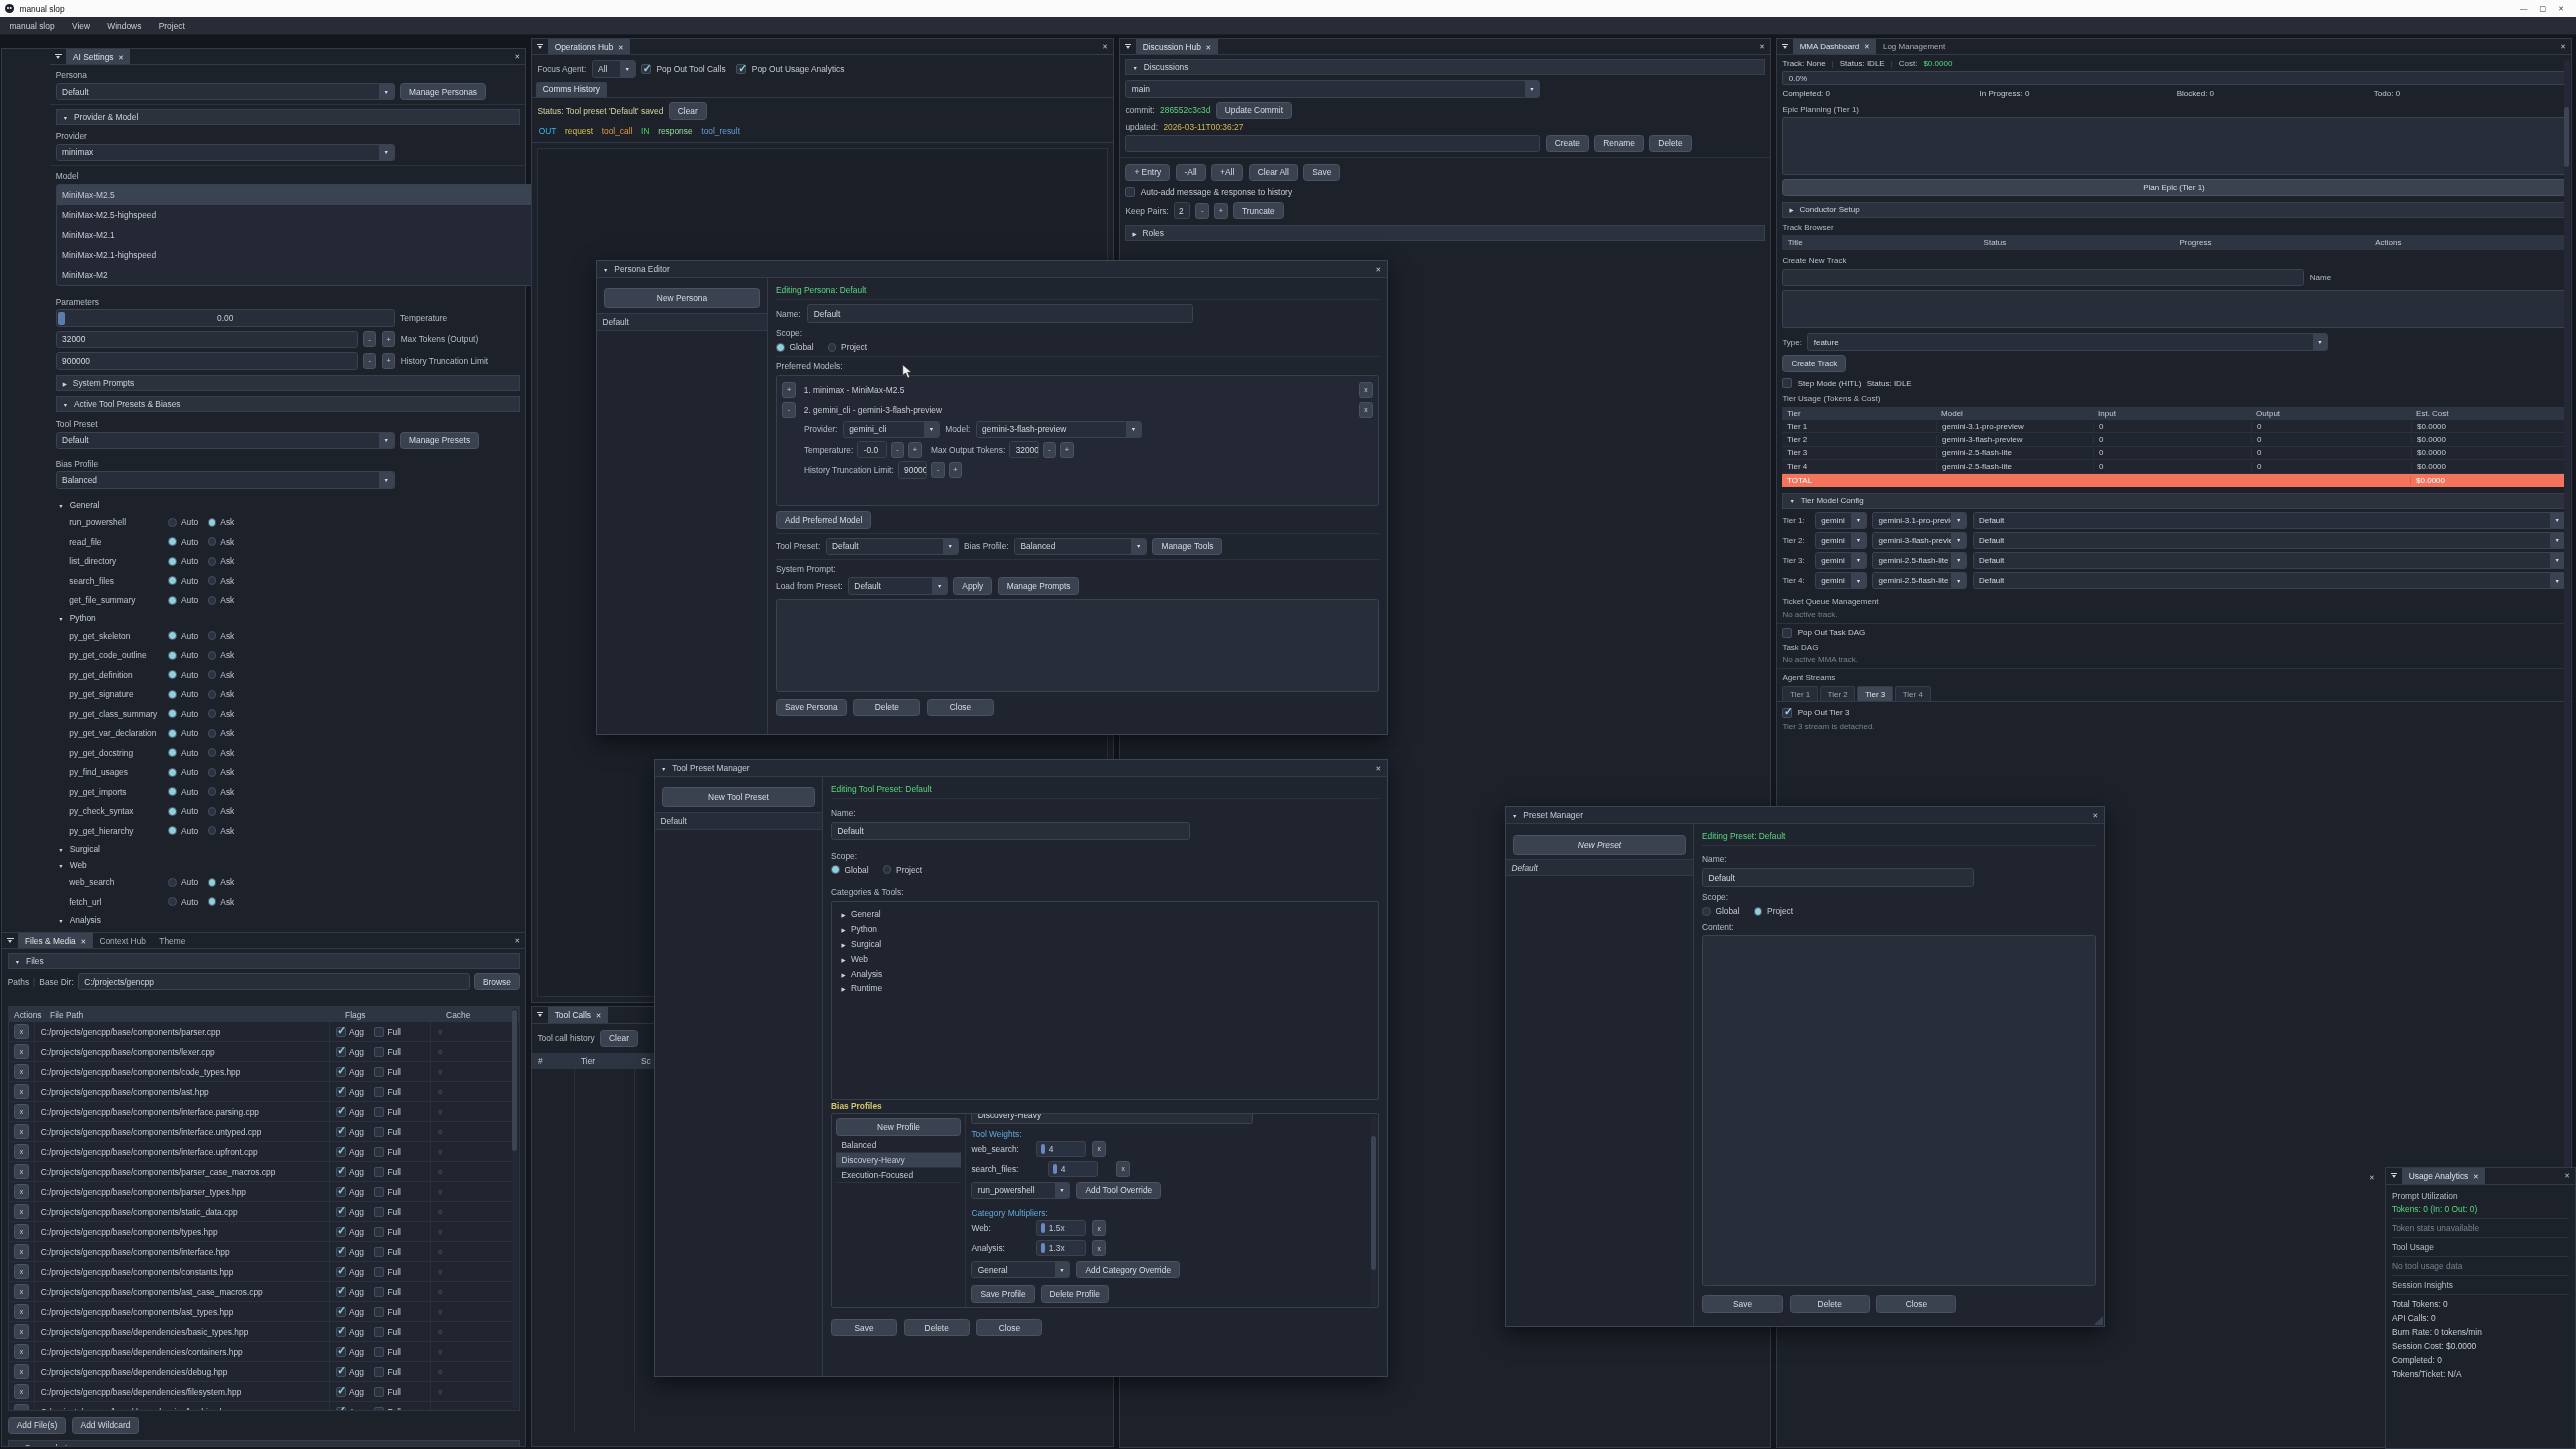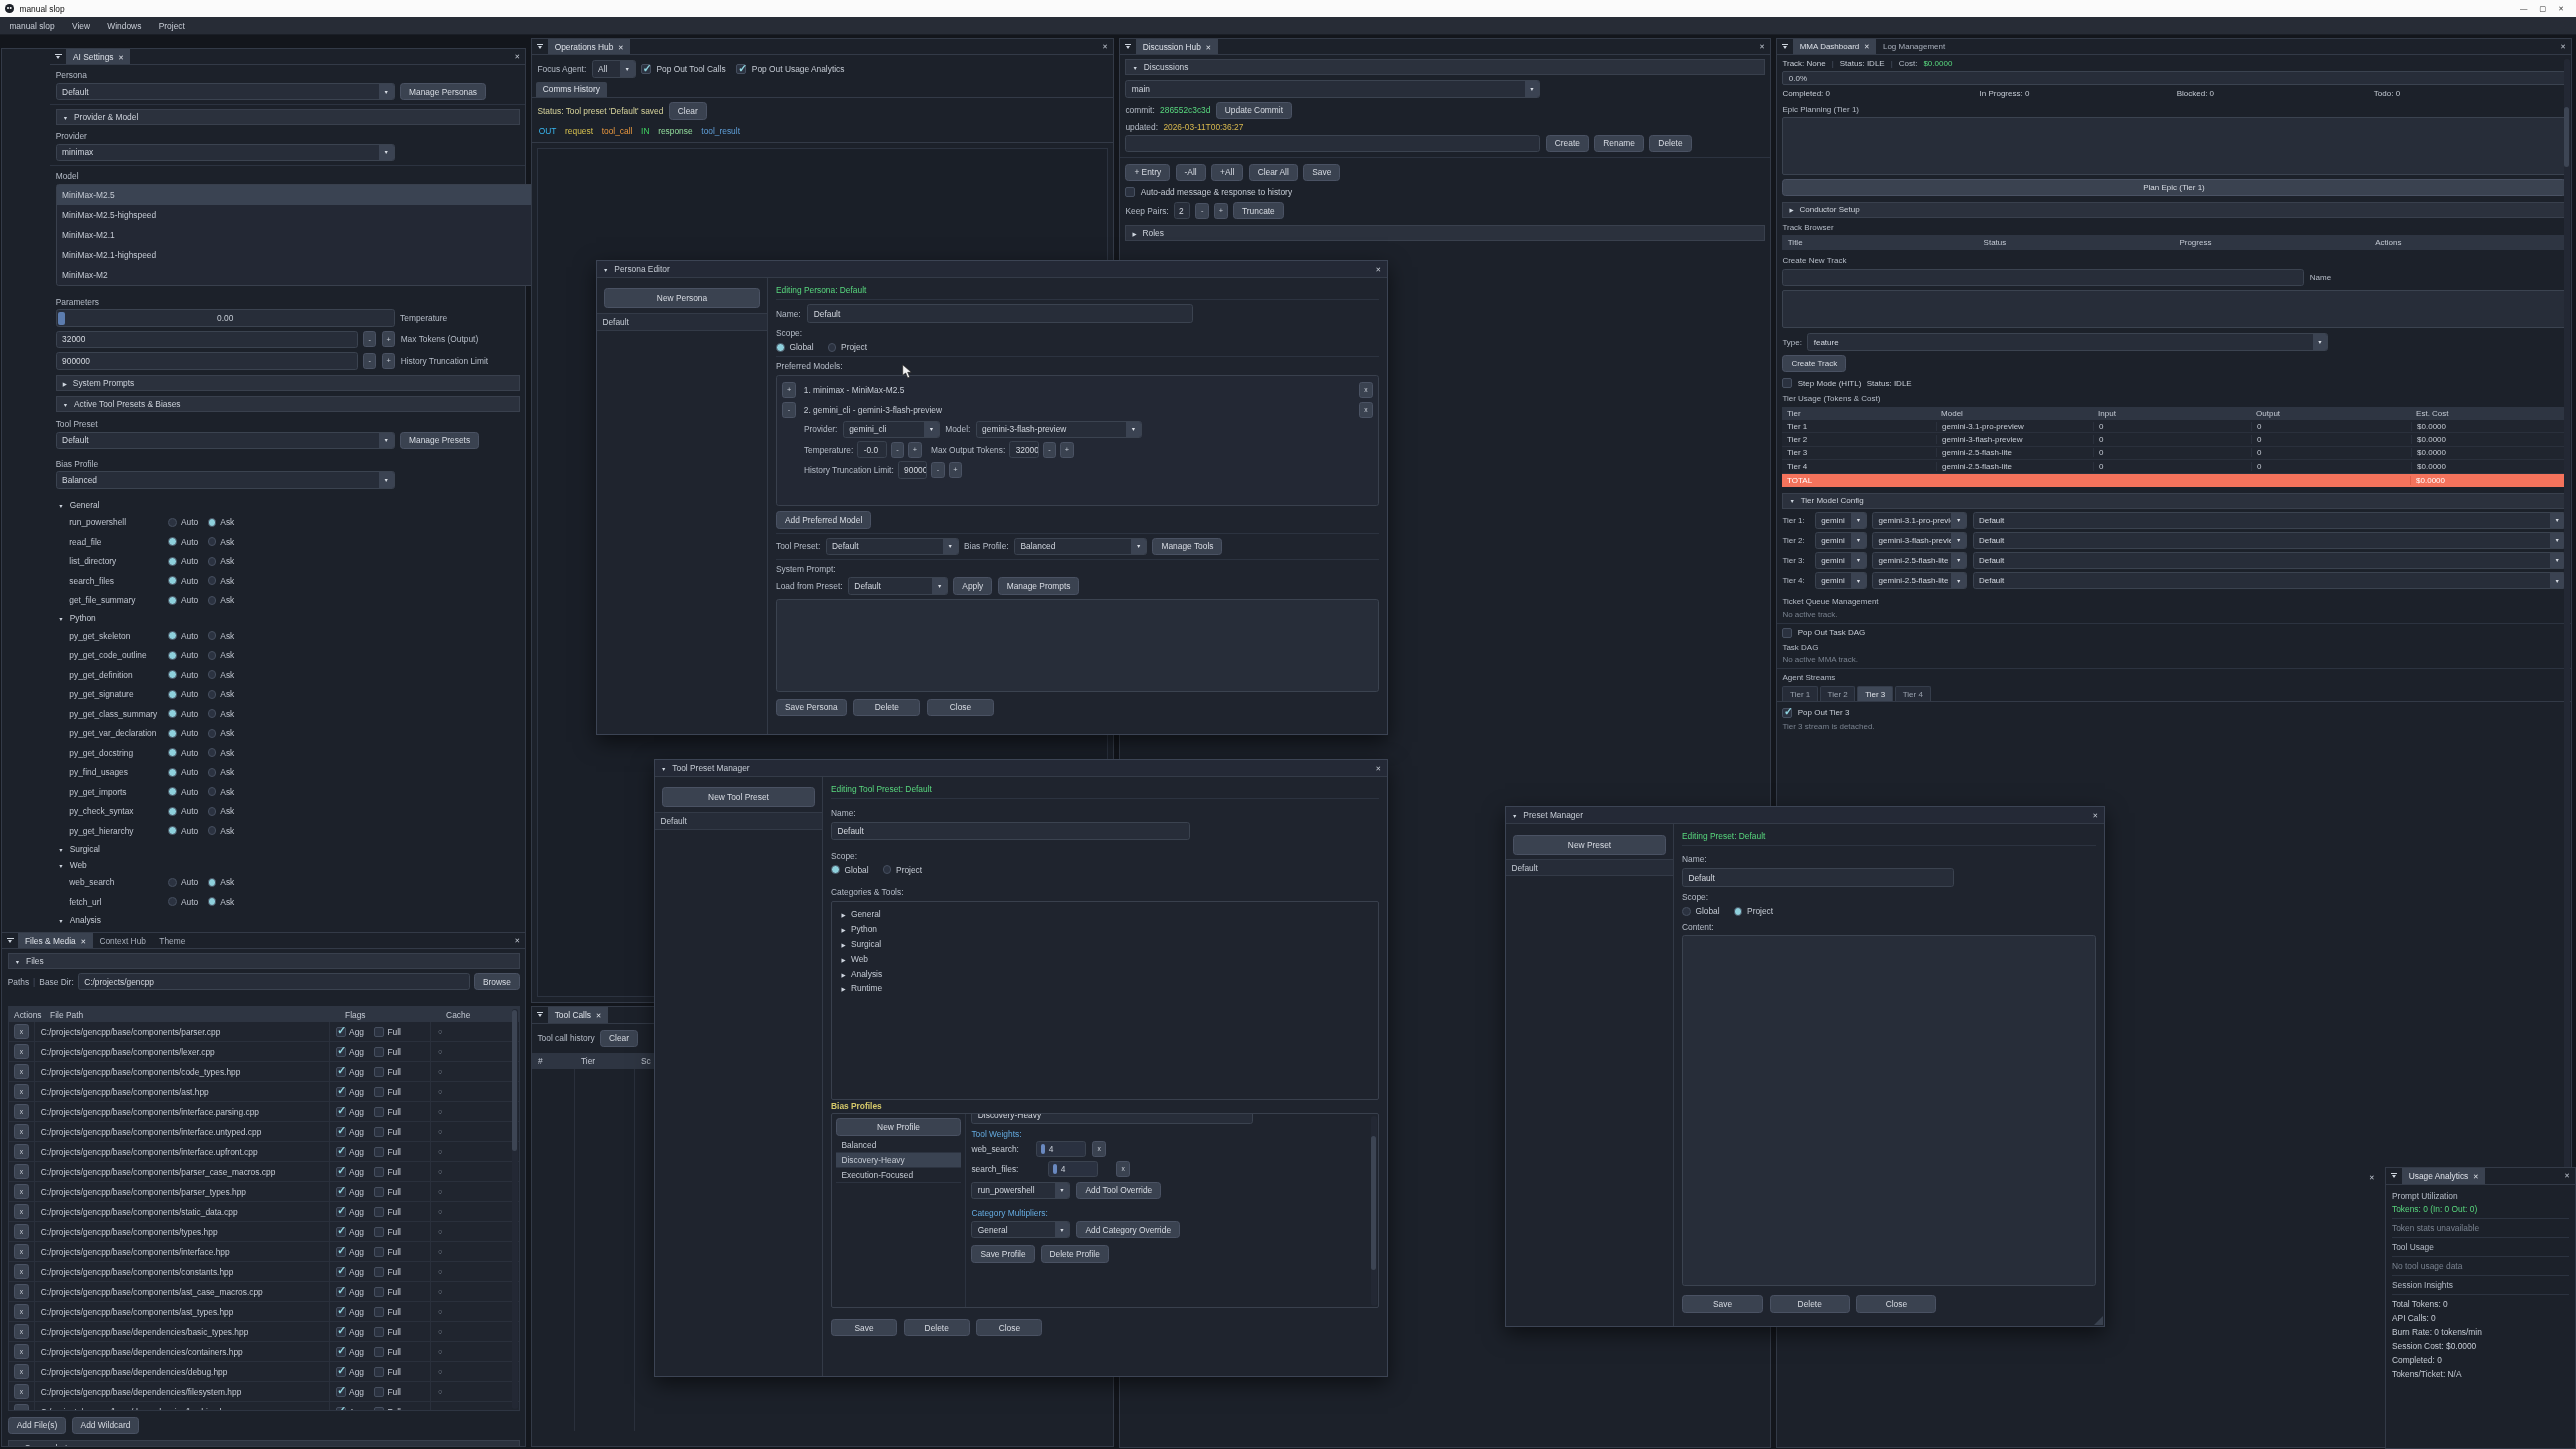--- a/index.html
+++ b/index.html
@@ -1322,20 +1322,40 @@
                 <span class="stepbtn icon-xsm"></span>
               </div>
             </div>
           <div style="display:flex;align-items:center;gap:6px;margin-top:2.7px;">
             <div class="select" style="width:99px;">
                 <span>run_powershell</span>
               </div>
             <span class="btn">Add Tool Override</span>
           </div>
           <div class="blue" style="margin-top:9.4px;">Category Multipliers:</div>
+          <div>
+
+              <div style="display:flex;align-items:center;gap:6px;height:20px;">
+                <span style="width:59px;">Web:</span>
+                <span class="weight">
+                  <span class="pill"></span>
+                  <span>1.5x</span>
+                </span>
+                <span class="stepbtn icon-xsm"></span>
+              </div>
+
+              <div style="display:flex;align-items:center;gap:6px;height:20px;">
+                <span style="width:59px;">Analysis:</span>
+                <span class="weight">
+                  <span class="pill"></span>
+                  <span>1.3x</span>
+                </span>
+                <span class="stepbtn icon-xsm"></span>
+              </div>
+            </div>
           <div style="display:flex;align-items:center;gap:6px;margin-top:2.7px;">
             <div class="select" style="width:99px;">
                 <span>General</span>
               </div>
             <span class="btn">Add Category Override</span>
           </div>
           <div style="display:flex;gap:6px;margin-top:6.7px;">
             <span class="btn">Save Profile</span>
             <span class="btn">Delete Profile</span>
           </div>
@@ -1354,21 +1374,21 @@
 </div>
 
 <div class="dialog" style="left:1505px;top:806px;width:600px;height:521px;z-index:11;display:flex;flex-direction:column;">
   <div class="dtitle">
     <span class="icon-trid"></span>
     <span>Preset Manager</span>
     <span class="spacer"></span>
       <span class="icon-x"></span>
   </div>
   <div style="flex:1;display:flex;">
-    <div class="sidebar" style="width:168px;flex:none;">
+    <div class="sidebar" style="width:188px;flex:none;font-style:italic;">
       <div class="btn" style="display:flex;margin:10.7px 6.7px 0;height:20px;">New Preset</div>
       <div style="margin-top:4px;">
 
       <div class="li" style="height:17.4px;background:#262c38;border-top:0.7px solid #333a47;border-bottom:0.7px solid #333a47;">
             <span>Default</span>
           </div>
         </div>
     </div>
     <div style="flex:1;padding:6.7px 8px;display:flex;flex-direction:column;">
       <div class="green">Editing Preset: Default</div>

